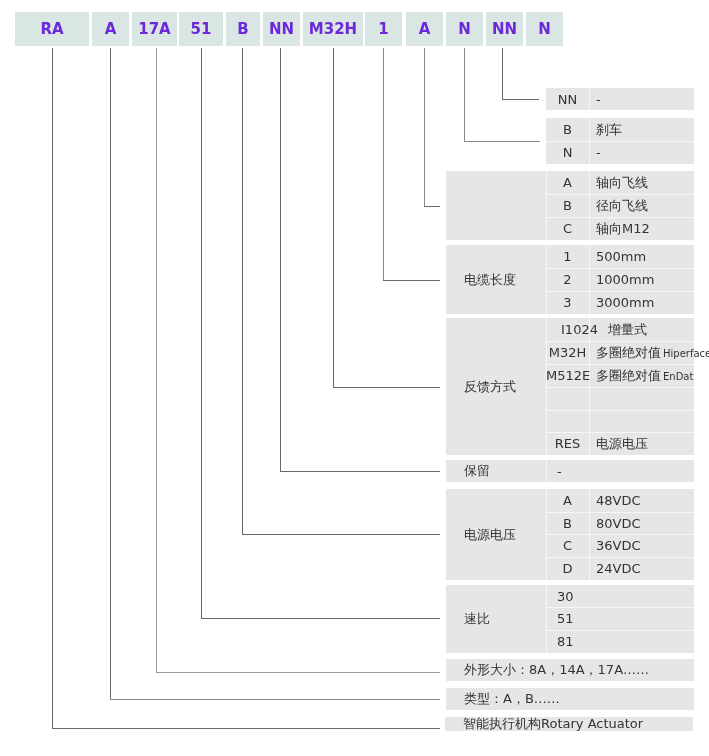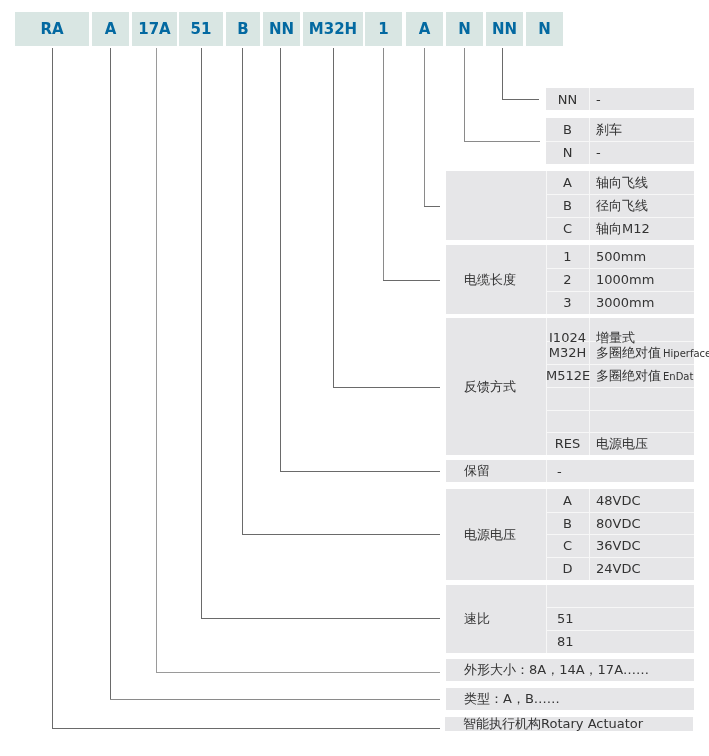--- a/index.html
+++ b/index.html
@@ -1,20 +1,20 @@
 <!DOCTYPE html>
 <html><head>
 <meta charset="utf-8">
 <style>
   html, body { margin: 0; padding: 0; background: #ffffff; }
   body { width: 709px; height: 756px; position: relative; overflow: hidden;
          font-family: "DejaVu Sans", "Liberation Sans", sans-serif; color: #333333; }
   .hdr { position: absolute; top: 12px; height: 34px; background: #d9e6e3;
          display: flex; align-items: center; justify-content: center;
-         font-family: "DejaVu Sans", sans-serif; font-weight: bold; font-size: 15px; color: #0369a1; }
+         font-family: "DejaVu Sans", sans-serif; font-weight: bold; font-size: 15px; color: #6d28d9; }
   .vline { position: absolute; width: 1px; background: #6a6a6a; }
   .hline { position: absolute; height: 1px; background: #6a6a6a; }
   .grp { position: absolute; left: 446px; width: 248px; background: #e6e6e8; }
   .lbl { position: absolute; left: 0; width: 100px; top: 0; bottom: 0;
          display: flex; align-items: center; padding-left: 18px; box-sizing: border-box;
          font-size: 13px; color: #333; }
   .lbl.full { width: 248px; }
   .sep { position: absolute; top: 0; bottom: 0; width: 1px; background: #f7f7f7; }
   .row { position: absolute; left: 100px; right: 0; height: 23px; display: flex; align-items: center; }
   .row.noLbl { left: 0; }
@@ -127,21 +127,21 @@
 
 <div class="grp" style="top:318px;height:137px;">
   <div class="lbl">反馈方式</div>
   <div class="sep" style="left:100px;"></div>
   <div class="sep" style="left:143px;"></div>
   <div class="rowline" style="left:100px;right:0;top:23px;"></div>
   <div class="rowline" style="left:100px;right:0;top:46px;"></div>
   <div class="rowline" style="left:100px;right:0;top:69px;"></div>
   <div class="rowline" style="left:100px;right:0;top:92px;"></div>
   <div class="rowline" style="left:100px;right:0;top:114px;"></div>
-  <div class="row" style="top:8px;">
+  <div class="row" style="top:0;margin-left:12px;">
     <span class="code">I1024</span>
     <span class="val"><span>增量式</span></span>
   </div>
   <div class="row" style="top:23px;">
     <span class="code">M32H</span>
     <span class="val"><span>多圈绝对值</span><span class="sup">Hiperface</span></span>
   </div>
   <div class="row" style="top:46px;">
     <span class="code">M512E</span>
     <span class="val"><span>多圈绝对值</span><span class="sup">EnDat</span></span>
@@ -183,20 +183,23 @@
     <span class="code">D</span>
     <span class="val">24VDC</span>
   </div>
 </div>
 
 <div class="grp" style="top:585px;height:68px;">
   <div class="lbl">速比</div>
   <div class="sep" style="left:100px;"></div>
   <div class="rowline" style="left:100px;right:0;top:22px;"></div>
   <div class="rowline" style="left:100px;right:0;top:45px;"></div>
+  <div class="row" style="top:0;">
+    <span class="valonly">30</span>
+  </div>
   <div class="row" style="top:22px;">
     <span class="valonly">51</span>
   </div>
   <div class="row" style="top:45px;">
     <span class="valonly">81</span>
   </div>
 </div>
 
 <div class="grp" style="top:659px;height:22px;">
   <div class="lbl full">外形大小：8A，14A，17A……</div>

